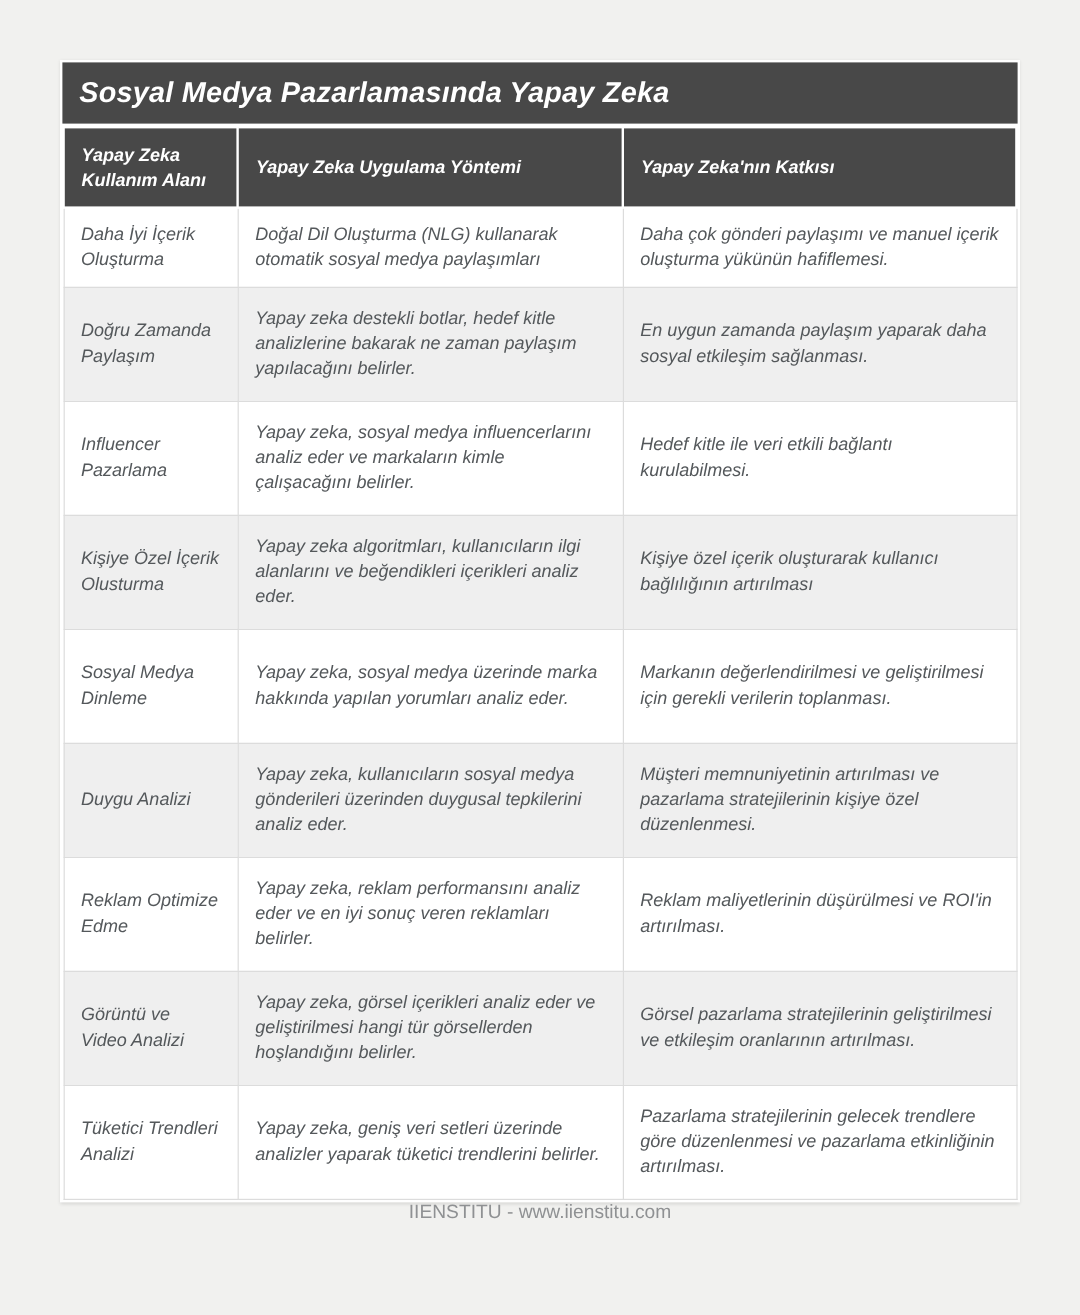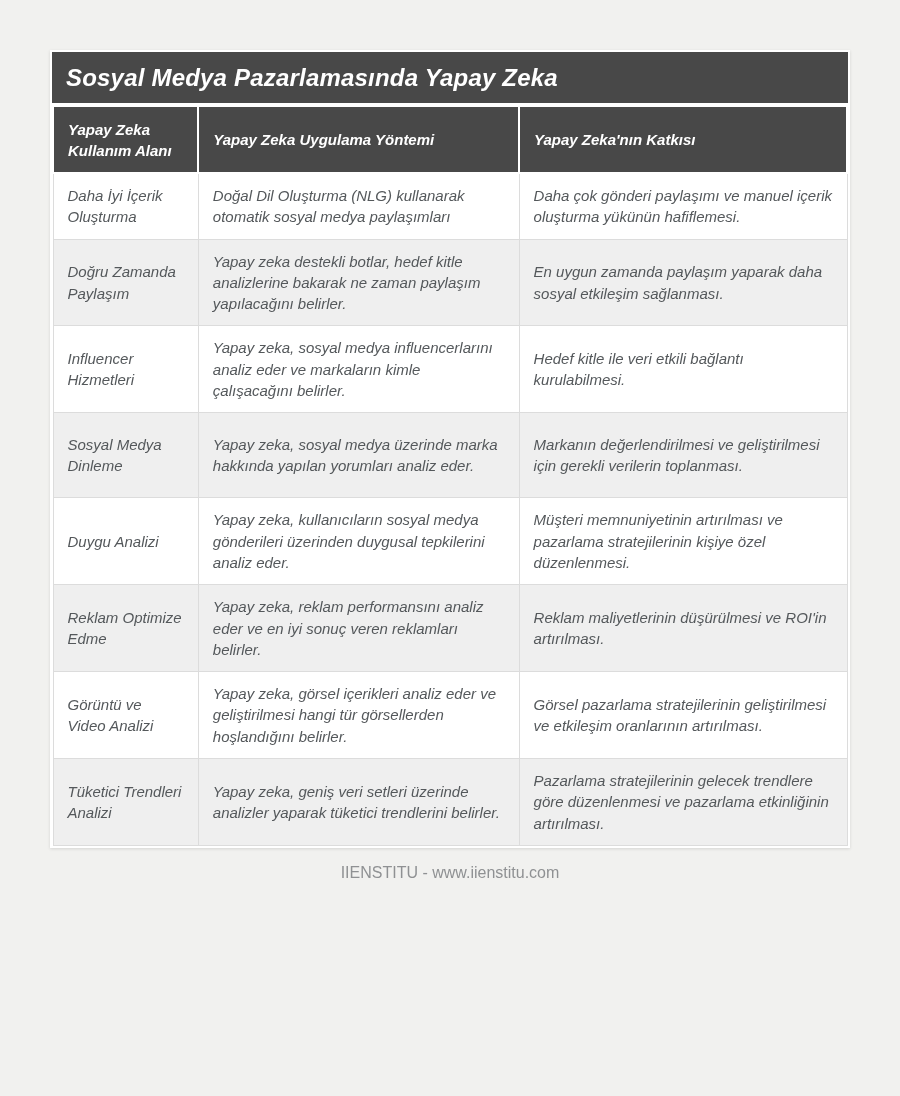--- a/index.html
+++ b/index.html
@@ -58,27 +58,27 @@
   td {
     font-size: 15px;
     color: #54585b;
     line-height: 1.42;
     vertical-align: middle;
     padding: 11px 14px;
     border: 1px solid #dcdcdc;
     margin-top: 46px;
   }
 
-  tbody tr { height: 85px; background: #ffffff; }
+  tbody tr { height: 95px; background: #ffffff; }
   tbody tr:first-child { height: 66px; }
   tbody tr:nth-child(even) { background: #efefef; }
 
   .footer {
     text-align: center;
-    margin-top: 16px;
+    margin-top: 0;
     font-size: 16px;
     color: #8f9193;
   }
 </style>
 </head>
 <body>
 
 <div class="table-wrap">
 
   <div class="title-bar">Sosyal Medya Pazarlamasında Yapay Zeka</div>
@@ -101,23 +101,28 @@
         <td>Daha İyi İçerik Oluşturma</td>
         <td>Doğal Dil Oluşturma (NLG) kullanarak otomatik sosyal medya paylaşımları</td>
         <td>Daha çok gönderi paylaşımı ve manuel içerik oluşturma yükünün hafiflemesi.</td>
       </tr>
       <tr>
         <td>Doğru Zamanda Paylaşım</td>
         <td>Yapay zeka destekli botlar, hedef kitle analizlerine bakarak ne zaman paylaşım yapılacağını belirler.</td>
         <td>En uygun zamanda paylaşım yaparak daha sosyal etkileşim sağlanması.</td>
       </tr>
       <tr>
-        <td>Influencer Hizmetleri</td>
+        <td>Influencer Pazarlama</td>
         <td>Yapay zeka, sosyal medya influencerlarını analiz eder ve markaların kimle çalışacağını belirler.</td>
         <td>Hedef kitle ile veri etkili bağlantı kurulabilmesi.</td>
+      </tr>
+      <tr>
+        <td>Kişiye Özel İçerik Olusturma</td>
+        <td>Yapay zeka algoritmları, kullanıcıların ilgi alanlarını ve beğendikleri içerikleri analiz eder.</td>
+        <td>Kişiye özel içerik oluşturarak kullanıcı bağlılığının artırılması</td>
       </tr>
       <tr>
         <td>Sosyal Medya Dinleme</td>
         <td>Yapay zeka, sosyal medya üzerinde marka hakkında yapılan yorumları analiz eder.</td>
         <td>Markanın değerlendirilmesi ve geliştirilmesi için gerekli verilerin toplanması.</td>
       </tr>
       <tr>
         <td>Duygu Analizi</td>
         <td>Yapay zeka, kullanıcıların sosyal medya gönderileri üzerinden duygusal tepkilerini analiz eder.</td>
         <td>Müşteri memnuniyetinin artırılması ve pazarlama stratejilerinin kişiye özel düzenlenmesi.</td>

